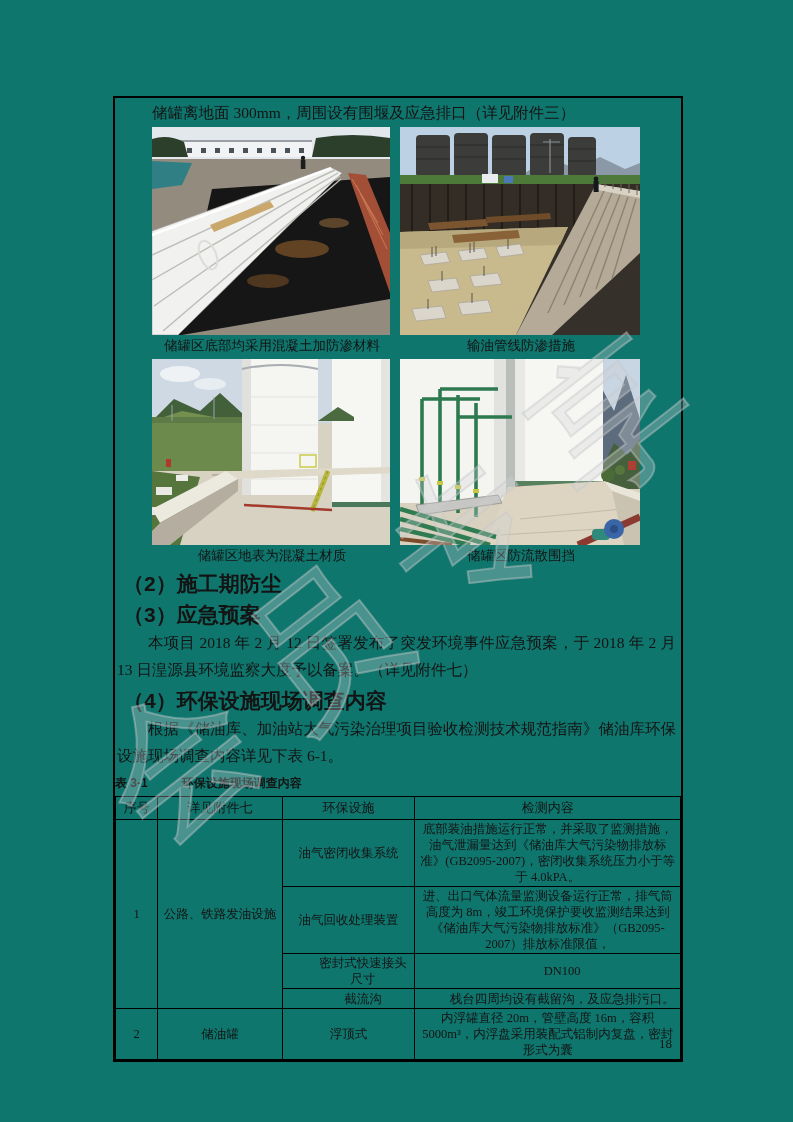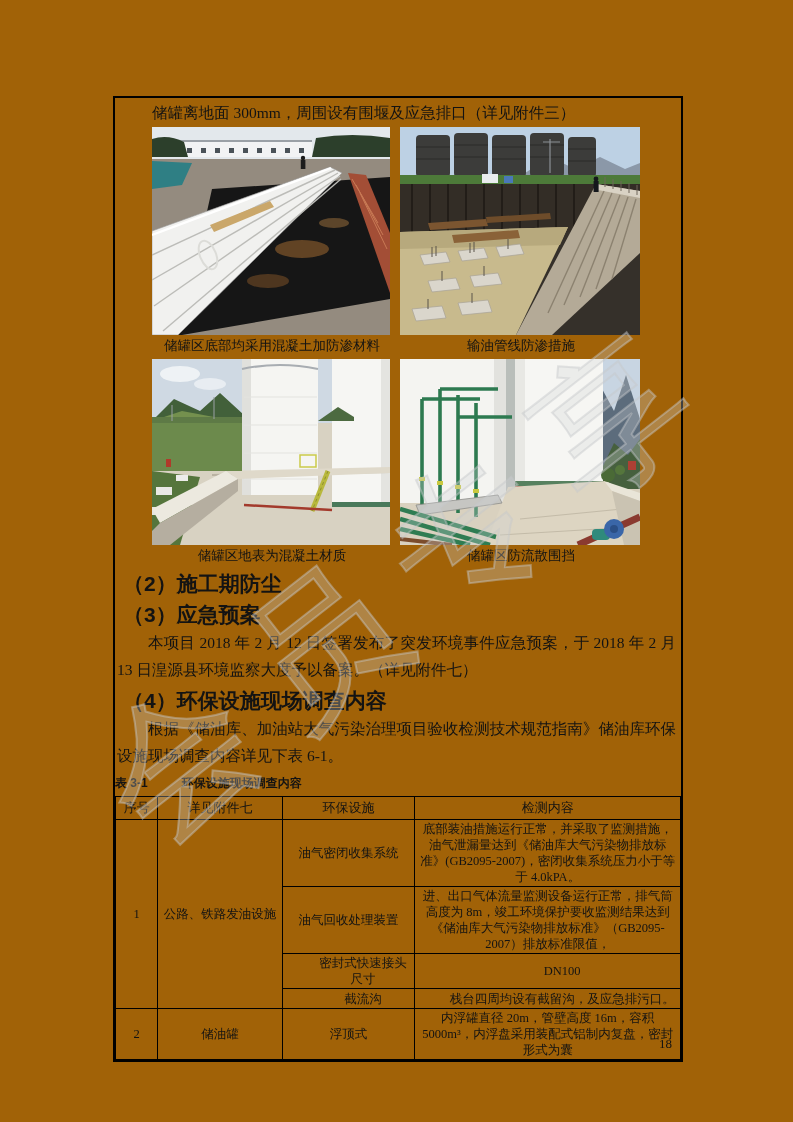--- a/index.html
+++ b/index.html
@@ -1,16 +1,16 @@
 <!DOCTYPE html>
 <html><head>
 <meta charset="utf-8">
 <style>
   html,body{margin:0;padding:0;background:#fff;}
-  .page{position:relative;width:793px;height:1122px;background:#a16207;overflow:hidden;
+  .page{position:relative;width:793px;height:1122px;background:#0f766e;overflow:hidden;
         font-family:"Liberation Serif","DejaVu Serif",serif;color:#131313;}
   .content-box{position:absolute;left:113px;top:96px;width:570px;box-sizing:border-box;
         border:2px solid #000;padding:0;}
   .intro{margin:3px 6px 2px 0;padding-left:37px;font-size:15.5px;line-height:23px;}
   .photo-row{display:flex;gap:10px;padding-left:37px;margin-top:3px;}
   .photo{margin:0;padding:0;line-height:0;}
   .photo svg{display:block;}
   .caption-row{display:flex;gap:10px;padding-left:37px;}
   .caption{font-size:13.5px;line-height:21px;text-align:center;}
   .cap-a{width:238px;} .cap-b{width:240px;}

